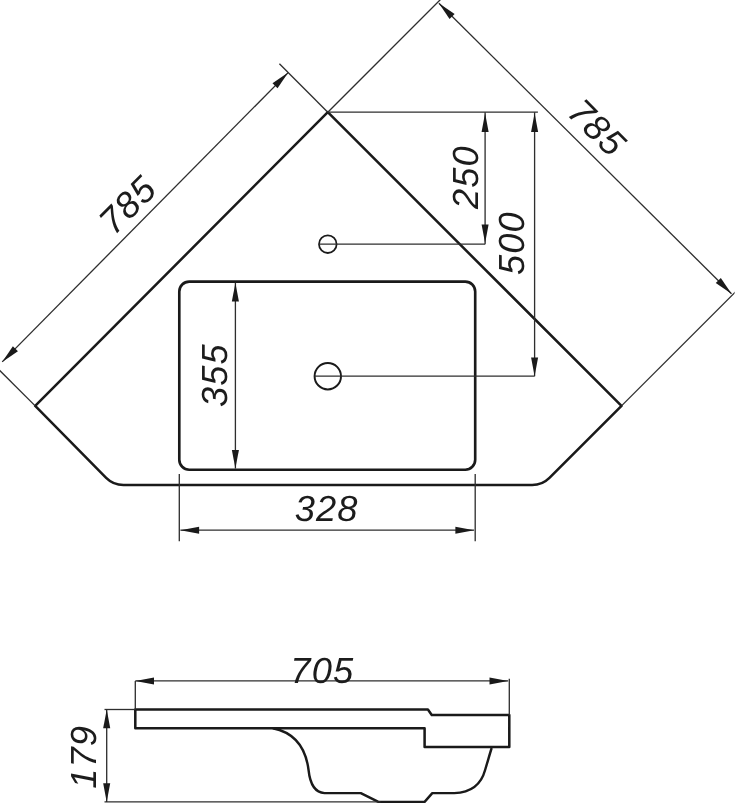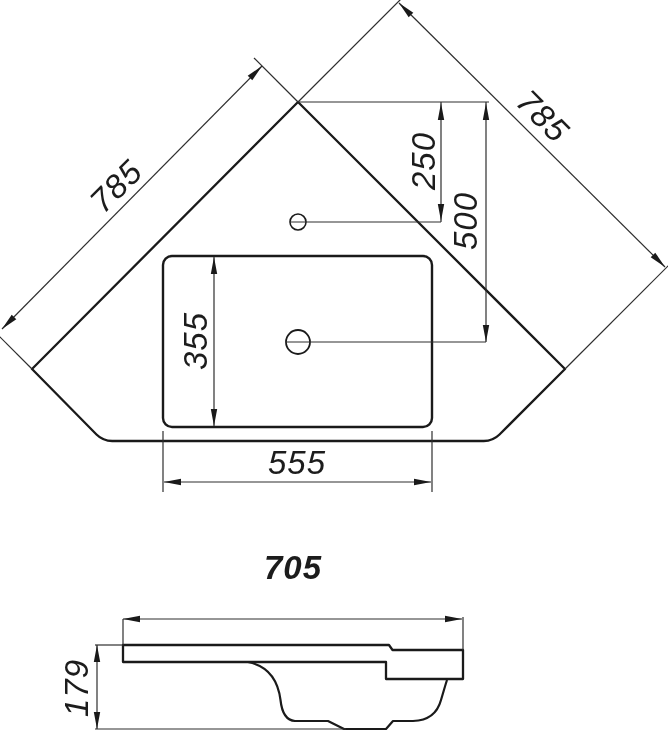--- a/index.html
+++ b/index.html
@@ -128,19 +128,19 @@
   <div class="dim-label r-45" style="left:116px; top:186px;">785</div>
 
   <div class="dim-label r45" style="left:543px; top:116px;">785</div>
 
   <div class="dim-label r-90" style="left:423px; top:161px;">250</div>
 
   <div class="dim-label r-90" style="left:465px; top:221px;">500</div>
 
   <div class="dim-label r-90" style="left:195px; top:341px;">355</div>
 
-  <div class="dim-label r0" style="left:297px; top:462px;">555</div>
+  <div class="dim-label r0" style="left:297px; top:462px;">328</div>
 
-  <div class="dim-label r0" style="left:293px; top:567px;font-weight:bold;">705</div>
+  <div class="dim-label r0" style="left:293px; top:609px;">705</div>
 
   <div class="dim-label r-90" style="left:76px; top:688px;">179</div>
 
 </div>
 
 </body></html>

